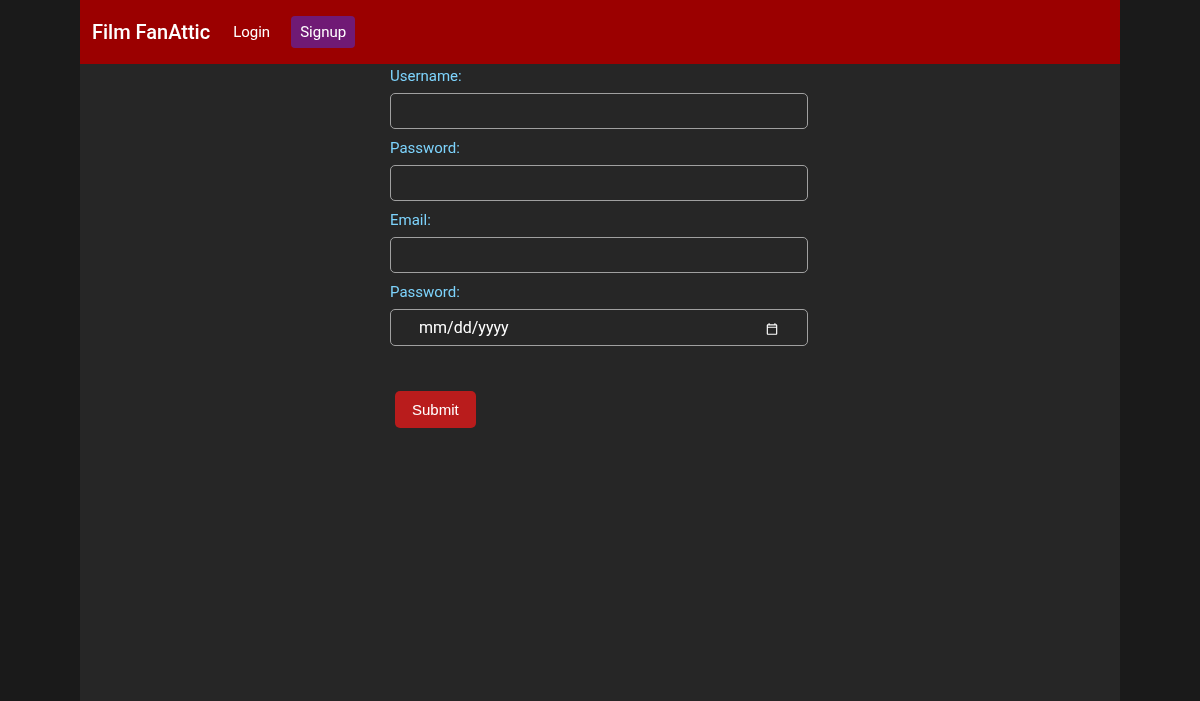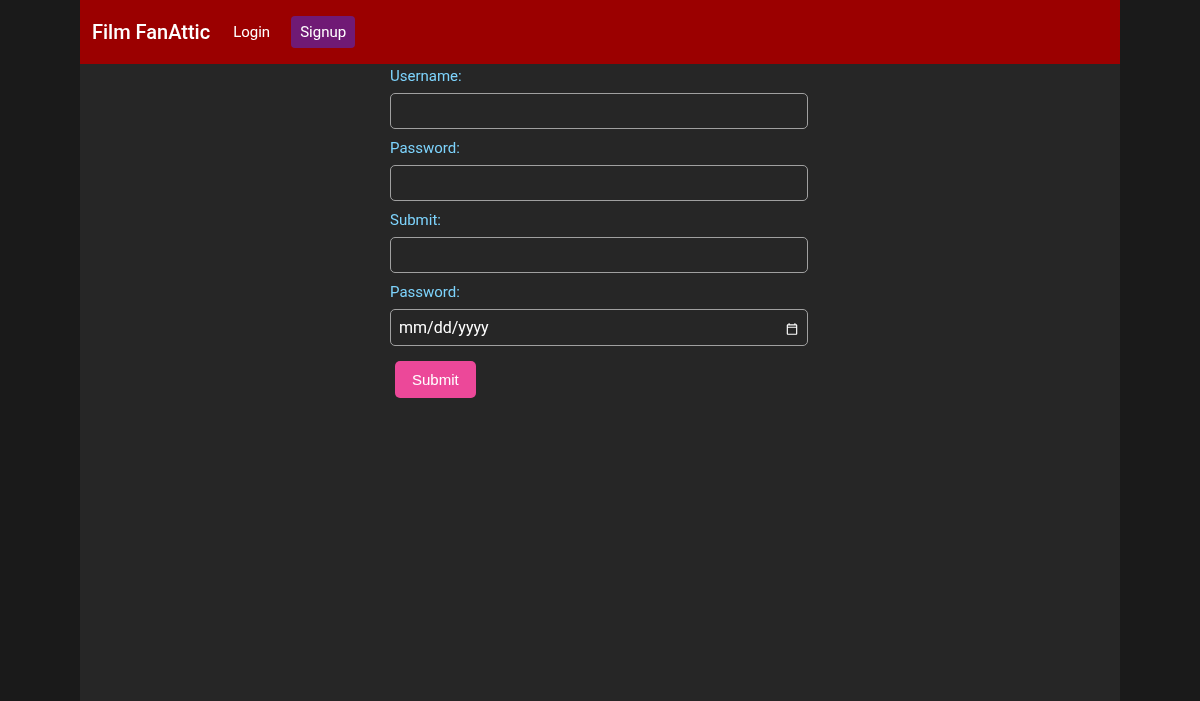--- a/index.html
+++ b/index.html
@@ -78,47 +78,47 @@
       margin-bottom: 10px;
     }
     .date-input {
       position: relative;
       width: 418px;
       height: 37px;
       border: 1px solid #a0a0a0;
       border-radius: 5px;
       display: flex;
       align-items: center;
-      padding: 0 8px;
+      padding: 0 28px;
       margin-bottom: 10px;
       cursor: text;
     }
     .date-placeholder {
       color: #ffffff;
       font-size: 16px;
       flex: 1;
     }
     .date-icon {
       width: 14px;
       height: 14px;
     }
     .date-icon svg {
       width: 14px;
       height: 14px;
       fill: #ffffff;
     }
     .submit-btn {
-      background-color: #ec4899;
+      background-color: #b91c1c;
       color: #ffffff;
       border: none;
       border-radius: 5px;
       padding: 10px 17px;
       font-size: 15px;
       cursor: pointer;
-      margin-top: 5px;
+      margin-top: 35px;
       margin-left: 5px;
     }
   </style>
 </head>
 <body>
 
 <div class="outer">
   <nav class="navbar">
     <div class="brand">Film FanAttic</div>
     <div class="nav-links">
@@ -134,21 +134,21 @@
         <label class="form-label">Username:</label>
         <input type="text" class="form-control" value="" style="">
       </div>
 
       <div class="form-group">
         <label class="form-label">Password:</label>
         <input type="password" class="form-control" value="" style="">
       </div>
 
       <div class="form-group">
-        <label class="form-label">Submit:</label>
+        <label class="form-label">Email:</label>
         <input type="text" class="form-control" value="" style="">
       </div>
 
       <div class="form-group">
         <label class="form-label">Password:</label>
         <div class="date-input">
           <span class="date-placeholder">mm/dd/yyyy</span>
           <span class="date-icon">
             <svg viewBox="0 0 24 24">
               <path d="M19 4h-1V2h-2v2H8V2H6v2H5c-1.1 0-2 .9-2 2v14c0 1.1.9 2 2 2h14c1.1 0 2-.9 2-2V6c0-1.1-.9-2-2-2zm0 16H5V10h14v10zm0-12H5V6h14v2z"></path>

